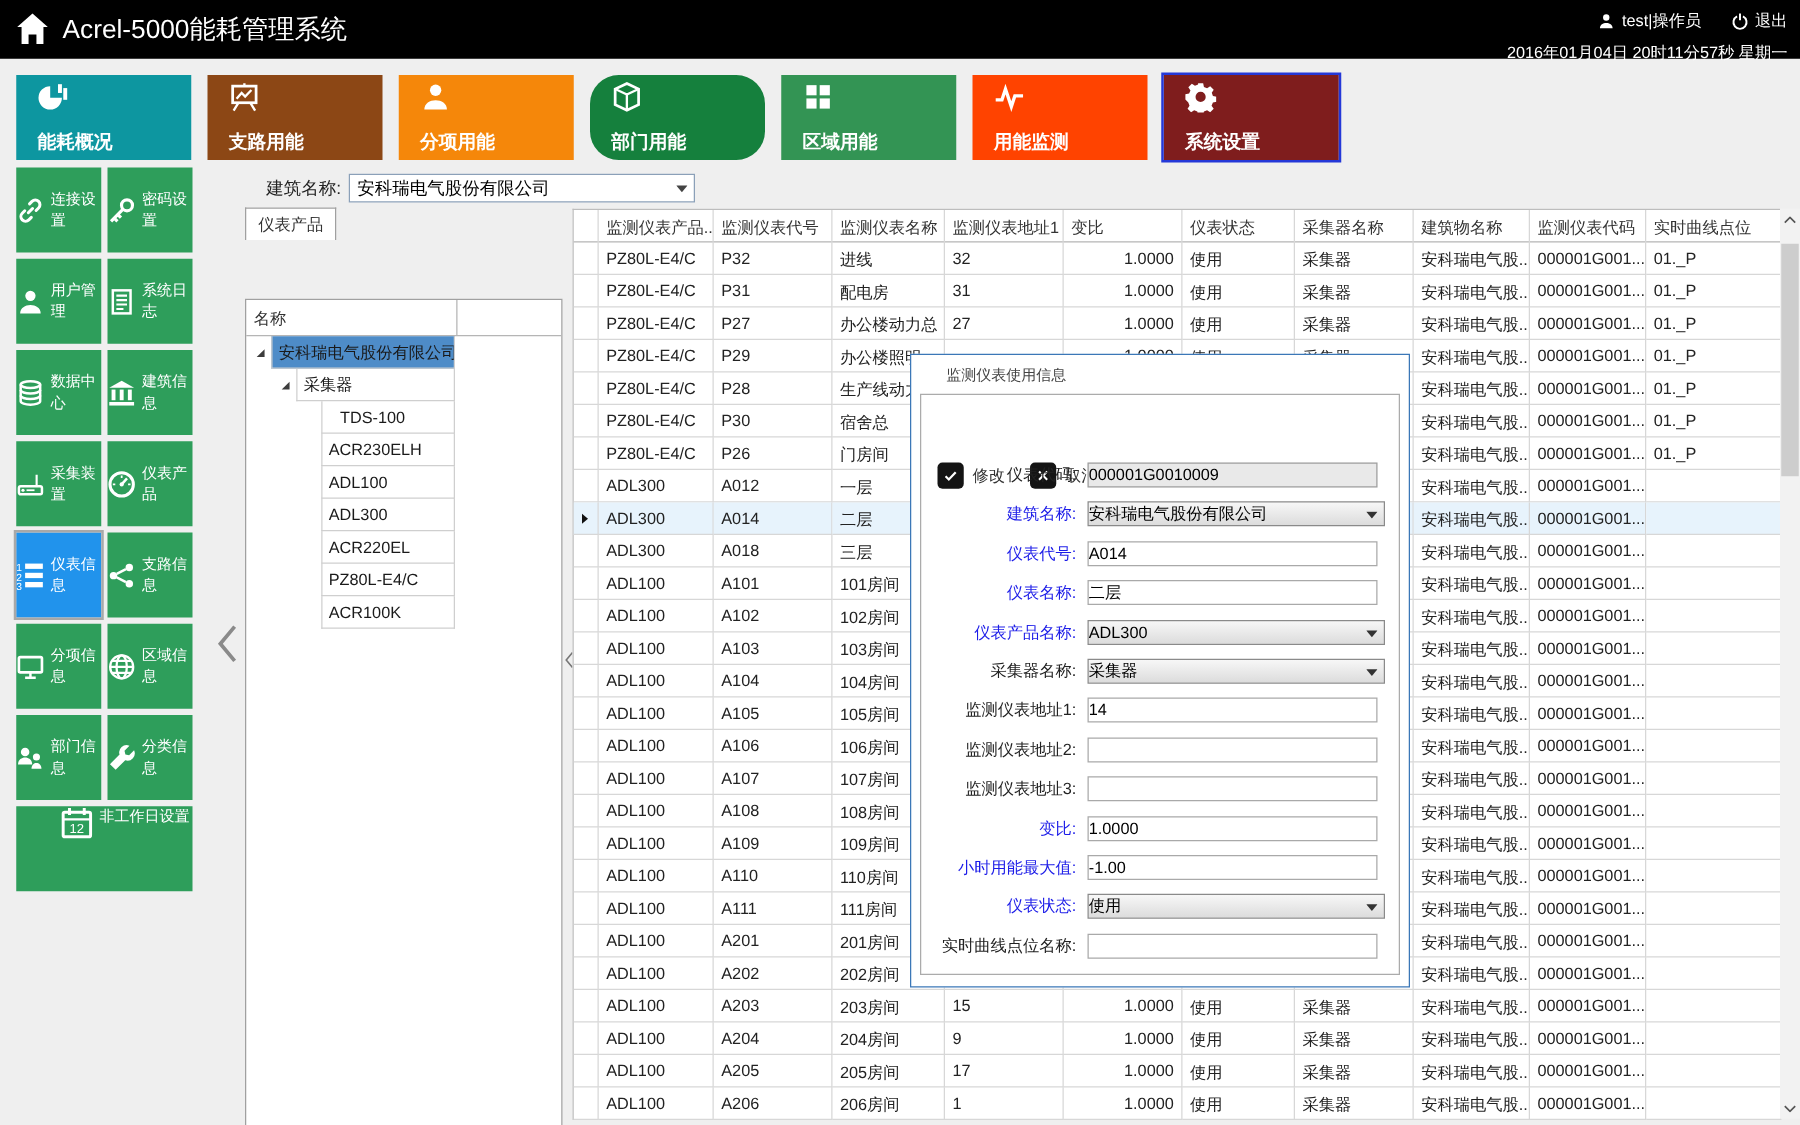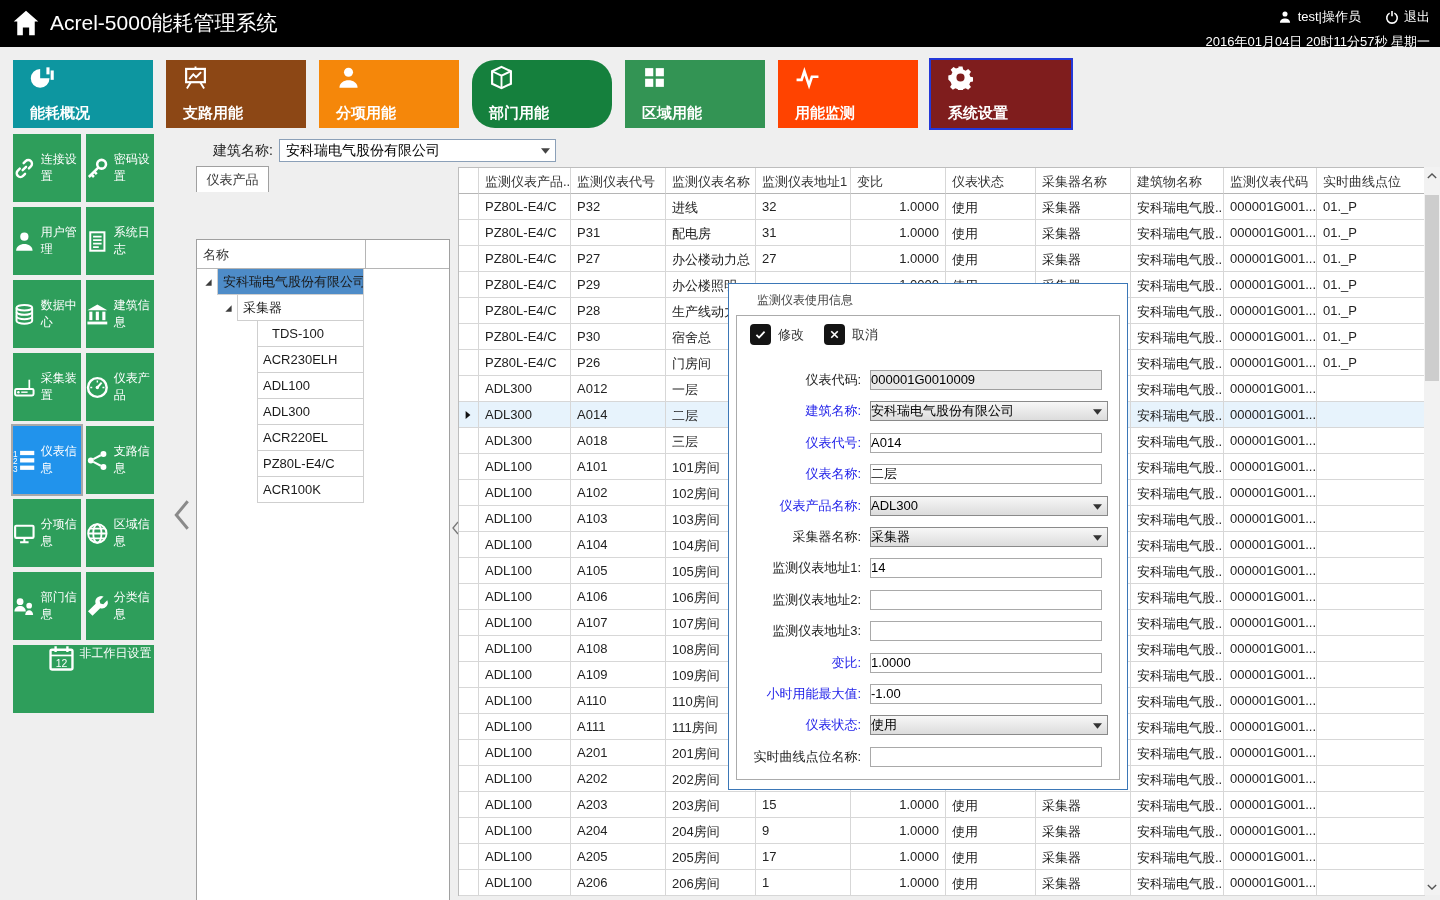--- a/index.html
+++ b/index.html
@@ -76,21 +76,21 @@
   .sbtn .ico { width:10px; height:6px; margin:6px auto 0; display:block; }
   #sb-up { top:0; } #sb-down { bottom:0; }
   #sb-thumb { position:absolute; left:1px; top:28px; width:14px; height:186px; background:#cdcdcd; cursor:pointer; }
 
   
   #dialog { position:absolute; left:728px; top:283px; width:400px; height:507px; background:#fff;
     border:1px solid var(--dialog-border); z-index:10; }
   #dialog-title { margin:8px 0 0 28px; font-size:12px; color:#444; }
   #dialog-inner { position:absolute; left:7px; top:31px; right:7px; bottom:9px; border:1px solid #ababab; }
   #dlg-toolbar { display:flex; gap:20px; margin:8px 0 0 13px; }
-  .tbtn { display:flex; align-items:center; gap:7px; cursor:pointer; }
+  .tbtn { display:flex; align-items:center; gap:7px; cursor:pointer;margin-top:46px; }
   .tbtn-box { width:21px; height:21px; background:#141414; border-radius:4px; color:#fff; position:relative; }
   .tbtn-box .ico { width:13px; height:13px; margin:4px auto 0; display:block; }
   .tbtn-label { font-size:13px; color:#333; }
   #dlg-form { position:absolute; left:13px; top:54px; right:0; }
   .frow { display:flex; align-items:center; height:20px; margin-bottom:11.4px; }
   .flabel { width:120px; text-align:right; font-size:13px; color:#222; padding-right:9px; flex:none; }
   .flabel.blue { color:var(--label-blue); }
   .ctl { width:232px; height:20px; font-size:13px; line-height:18px; padding:0 0; white-space:nowrap; overflow:hidden; }
   .ctl-text { background:#fff; border:1px solid #a9a9a9; }
   .ctl-readonly { background:#e9e9e9; border:1px solid #9f9f9f; }

